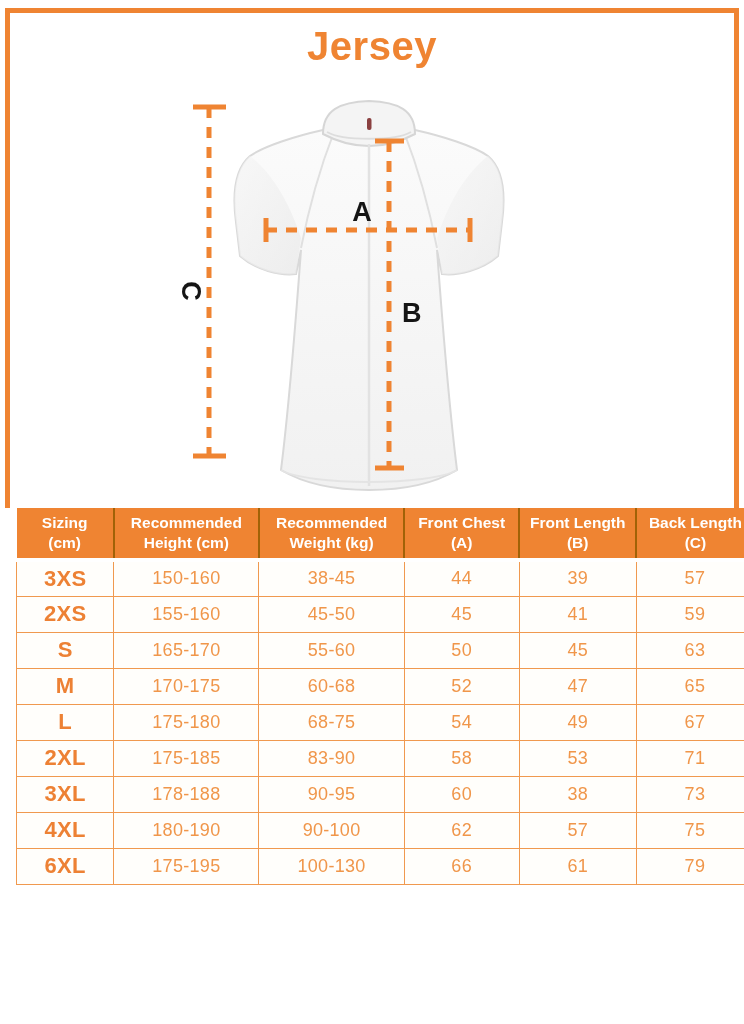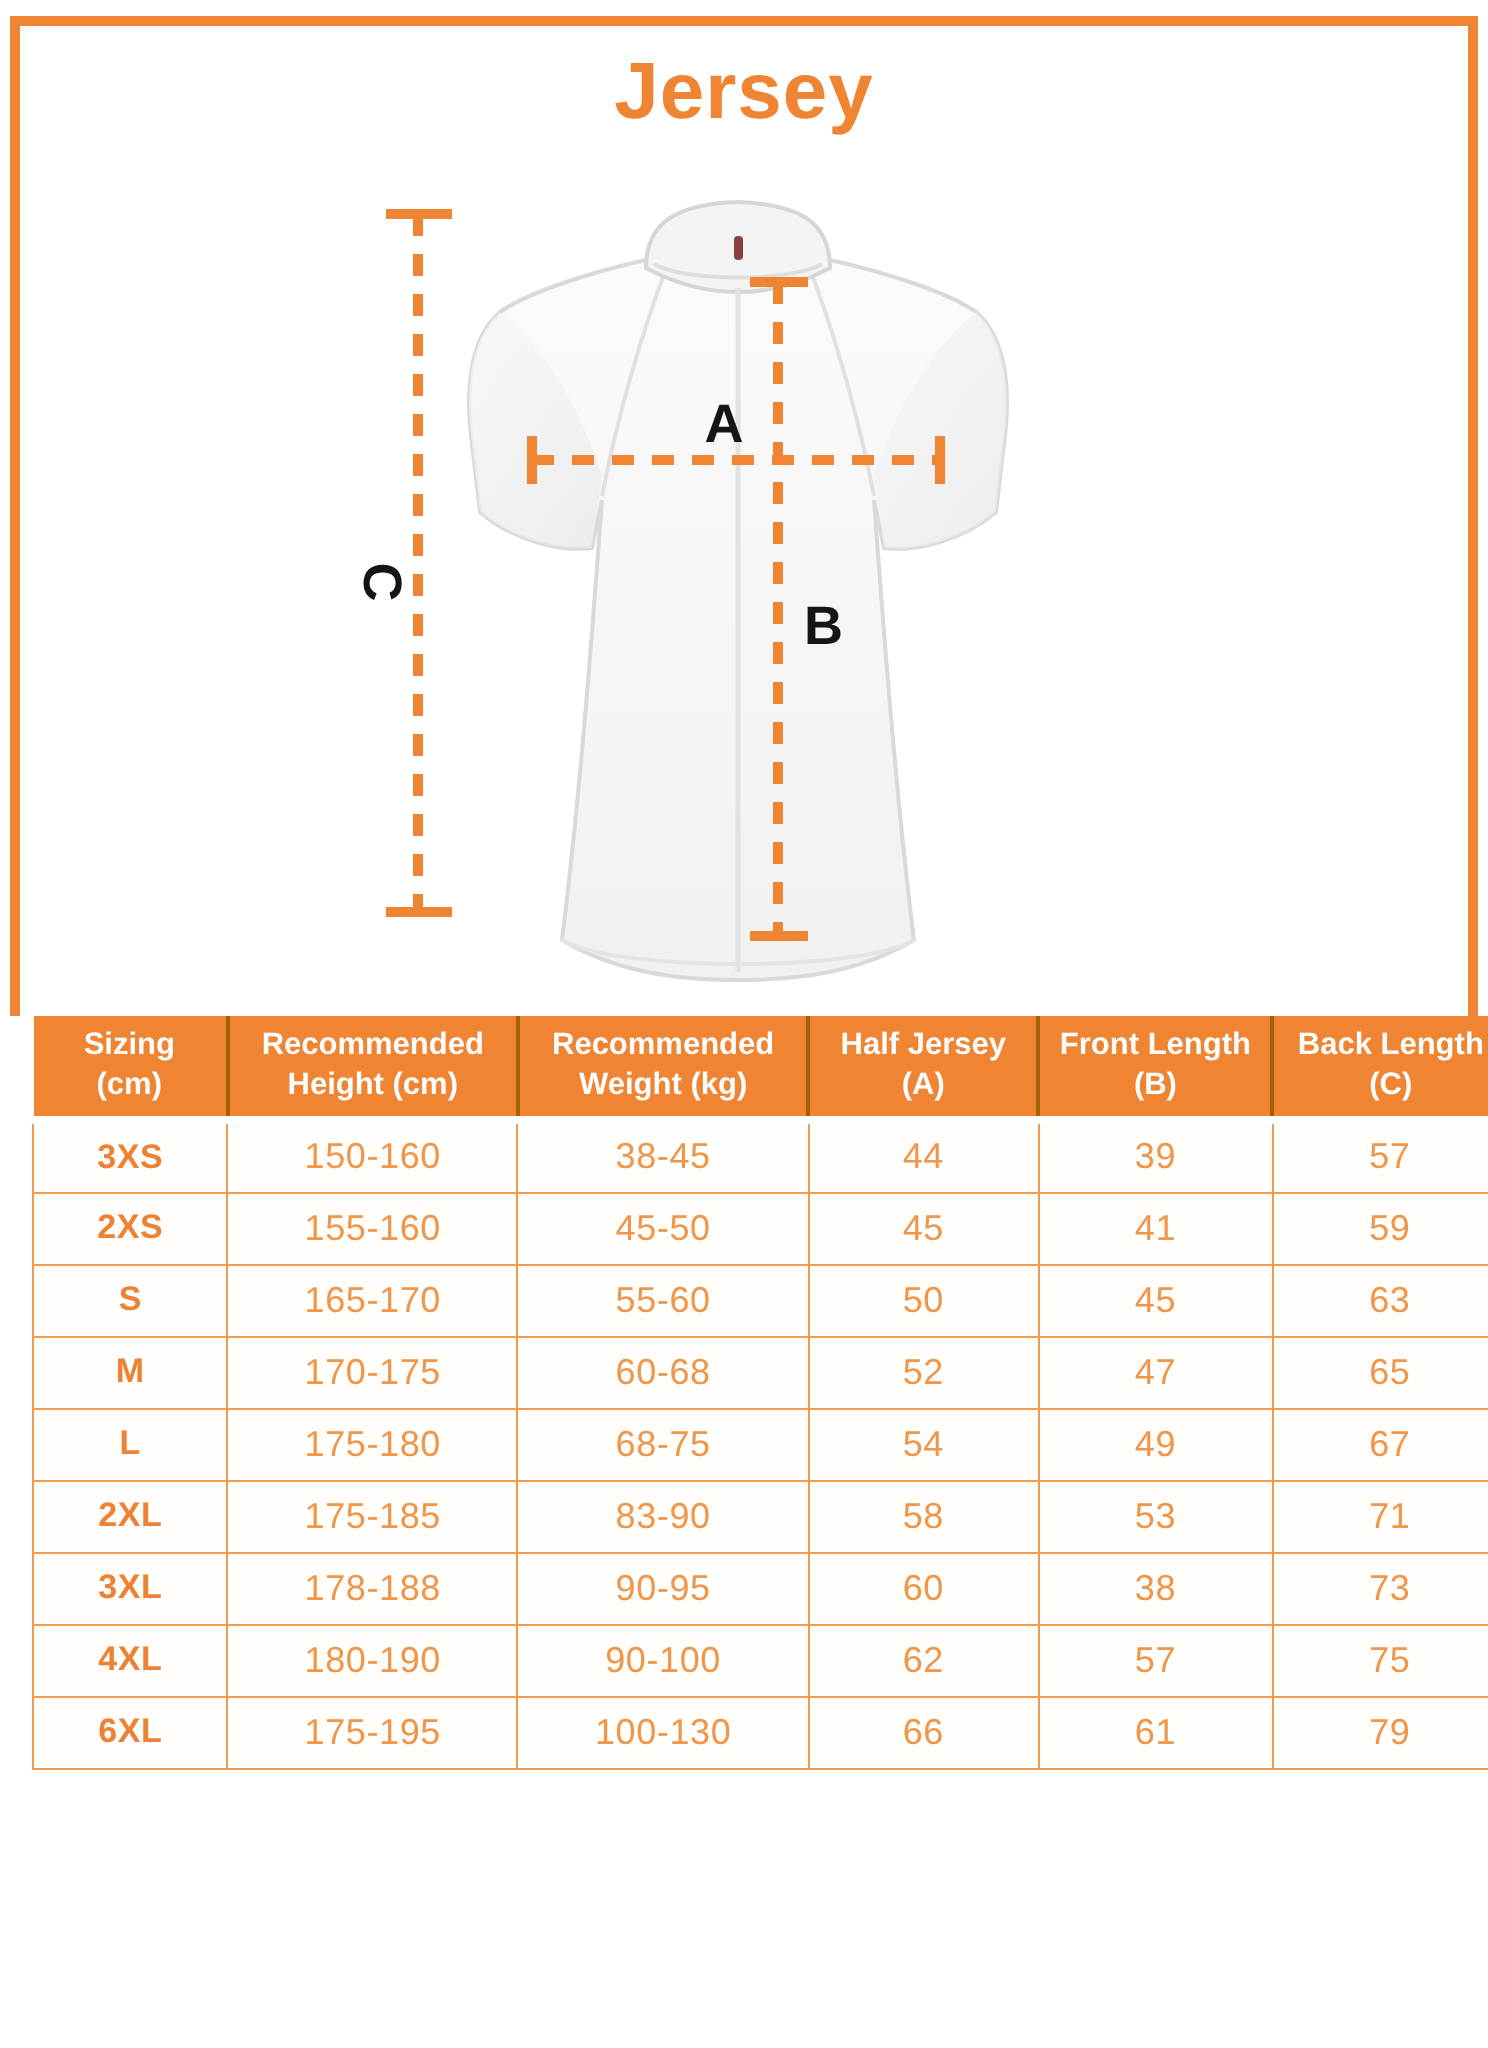--- a/index.html
+++ b/index.html
@@ -48,21 +48,21 @@
   }
   table.size-chart th + th{border-left:2px solid #a16207;}
   table.size-chart td{
     background:var(--row-bg);
     border:1.5px solid var(--grid-line);
     height:36px;text-align:center;vertical-align:middle;
     font-size:18px;color:var(--value-text);
     letter-spacing:.3px;
   }
   table.size-chart td.size-col{
-    font-weight:bold;color:var(--size-text);font-size:17px;
+    font-weight:bold;color:var(--size-text);font-size:22px;
   }
   .hdr-line{display:block;}
 </style>
 </head>
 <body>
 
 <div class="page">
 
   <div class="frame"></div>
 
@@ -157,21 +157,21 @@
         </th>
         <th>
           <span class="hdr-line">Recommended</span>
           <span class="hdr-line">Height (cm)</span>
         </th>
         <th>
           <span class="hdr-line">Recommended</span>
           <span class="hdr-line">Weight (kg)</span>
         </th>
         <th>
-          <span class="hdr-line">Half Jersey</span>
+          <span class="hdr-line">Front Chest</span>
           <span class="hdr-line">(A)</span>
         </th>
         <th>
           <span class="hdr-line">Front Length</span>
           <span class="hdr-line">(B)</span>
         </th>
         <th>
           <span class="hdr-line">Back Length</span>
           <span class="hdr-line">(C)</span>
         </th>

